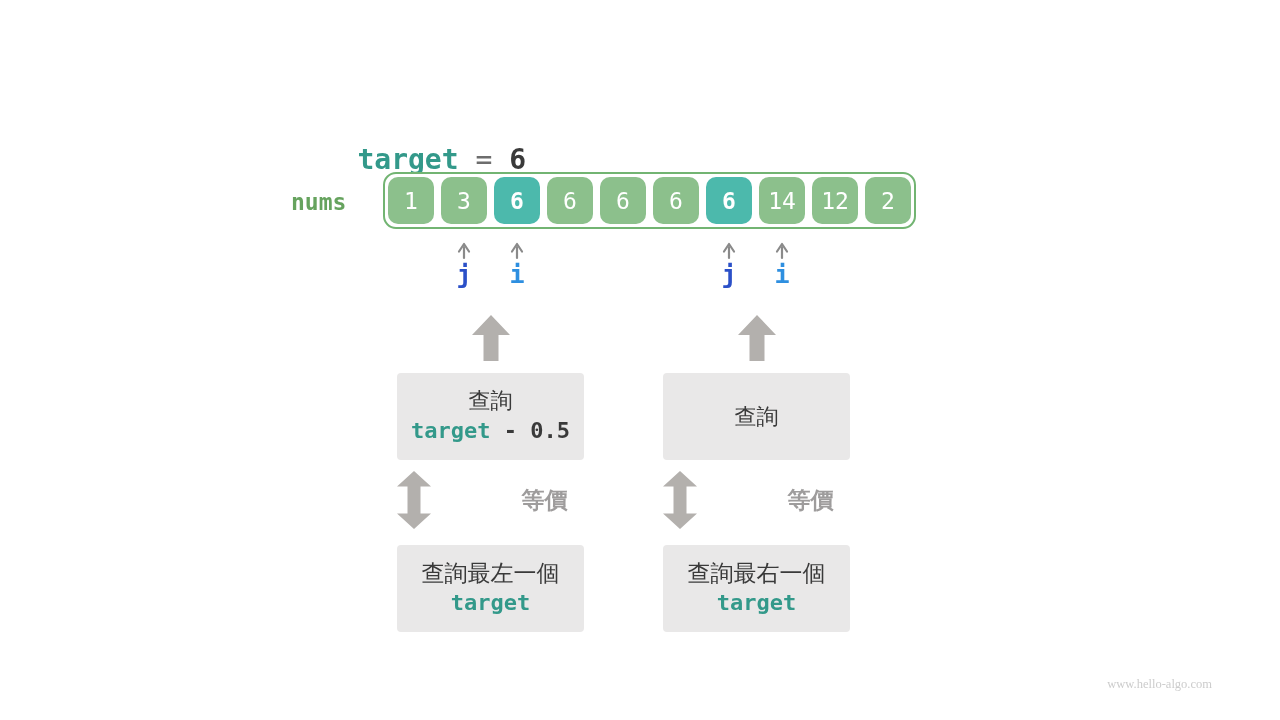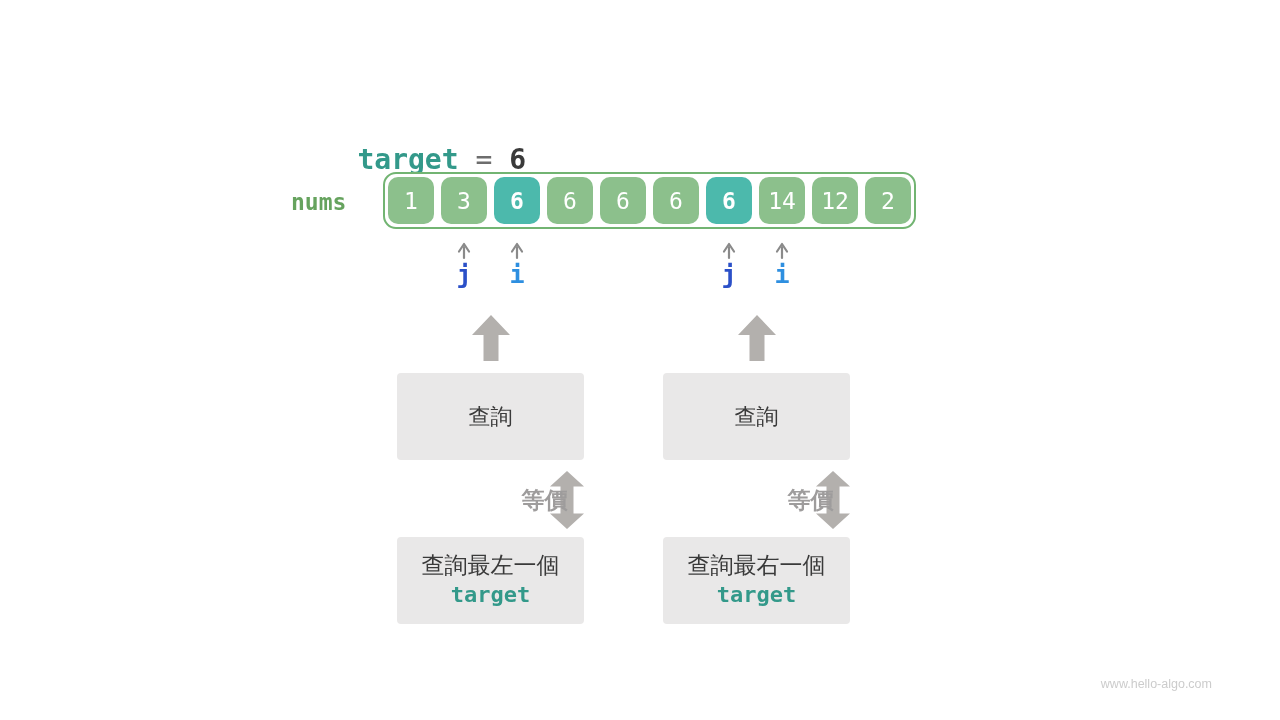--- a/index.html
+++ b/index.html
@@ -64,36 +64,36 @@
     display:flex;flex-direction:column;align-items:center;justify-content:center;
     gap:3px;
   }
   .box .zh{font-size:22px;color:#3a3a3a;line-height:26px;}
   .box .code{
     font-family:"DejaVu Sans Mono",monospace;font-size:22px;font-weight:bold;
     line-height:28px;white-space:pre;
   }
   .box .code .cvar{color:var(--teal);}
   .box .code .cop{color:#3a3a3a;}
-  .result-box{margin-top:8px;}
+  .result-box{margin-top:16px;}
   .result-box .zh{font-size:23px;}
 
   .equiv{
     position:relative;margin-top:11px;width:100%;height:58px;
-    display:flex;justify-content:flex-end;
+    display:flex;justify-content:flex-start;
   }
   .dbl-arrow{width:34px;height:58px;}
   .equiv-label{
     position:absolute;left:calc(50% + 31px);top:50%;transform:translateY(-50%);
     font-size:23px;font-weight:bold;color:var(--equiv-gray);white-space:nowrap;
   }
 
   .watermark{
     position:absolute;right:68px;top:677px;
-    font-family:Liberation Sans, sans-serif;font-size:12.5px;
+    font-family:Liberation Serif, serif;font-size:12.5px;
     color:var(--watermark-gray);
   }
 </style>
 </head>
 <body>
 
 <div class="canvas">
 
   <div class="title-line">
     <span class="var">target</span><span class="eq"> = </span><span class="val">6</span>
@@ -145,20 +145,21 @@
         <div class="ptr-label" style="color:#2e8fe0">i</div>
       </div>
     </div>
 
   <div class="col col-left">
     <svg class="big-arrow" viewBox="0 0 38 46">
       <path d="M19 0 L38 20 L26.5 20 L26.5 46 L11.5 46 L11.5 20 L0 20 Z" style="fill:var(--gray-arrow)"></path>
     </svg>
     <div class="box query-box">
       <div class="zh">查詢</div>
+      <div class="code"><span class="cvar">target</span><span class="cop"> - 0.5</span></div>
     </div>
     <div class="equiv">
       <svg class="dbl-arrow" viewBox="0 0 34 58">
         <path d="M17 0 L34 15.5 L23.5 15.5 L23.5 42.5 L34 42.5 L17 58 L0 42.5 L10.5 42.5 L10.5 15.5 L0 15.5 Z" style="fill:var(--gray-arrow)"></path>
       </svg>
       <div class="equiv-label">等價</div>
     </div>
     <div class="box result-box">
       <div class="zh">查詢最左一個</div>
       <div class="code"><span class="cvar">target</span></div>

